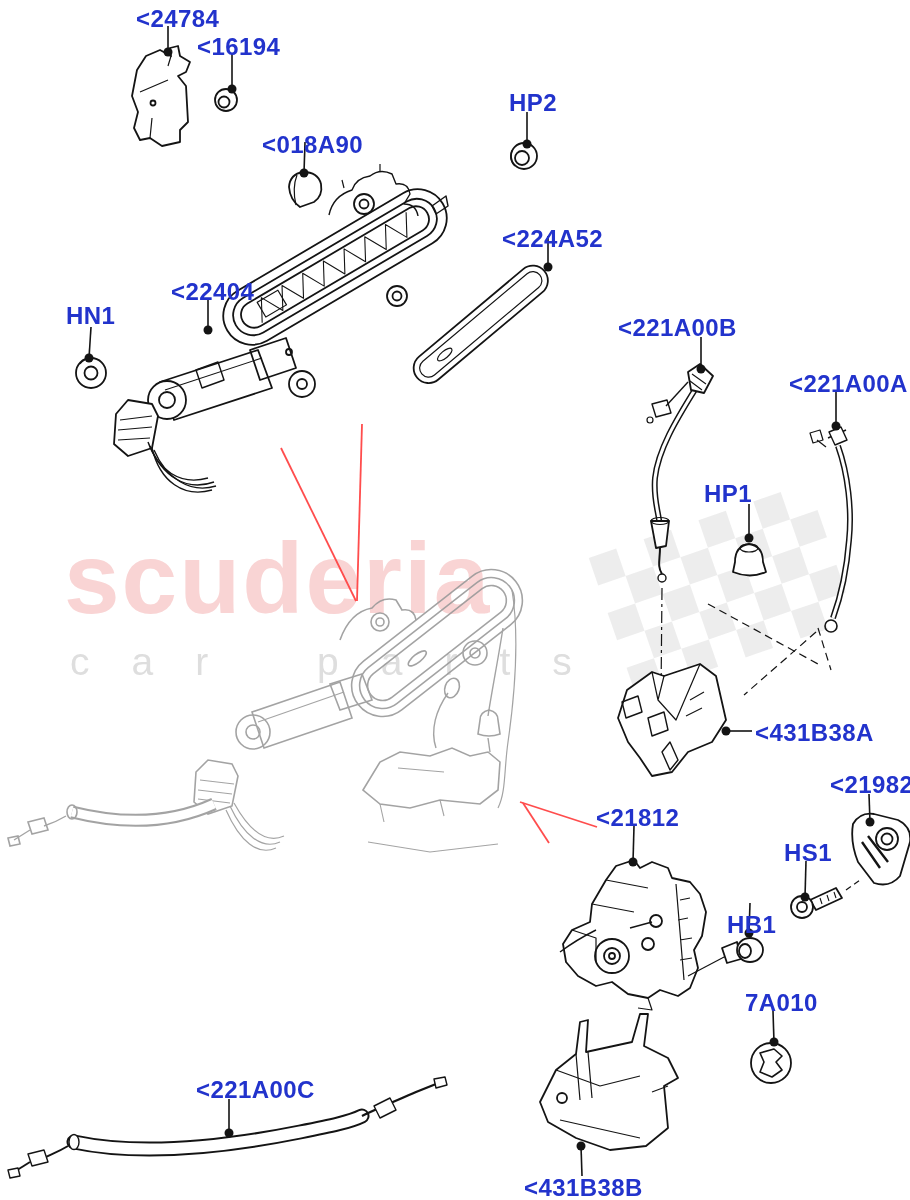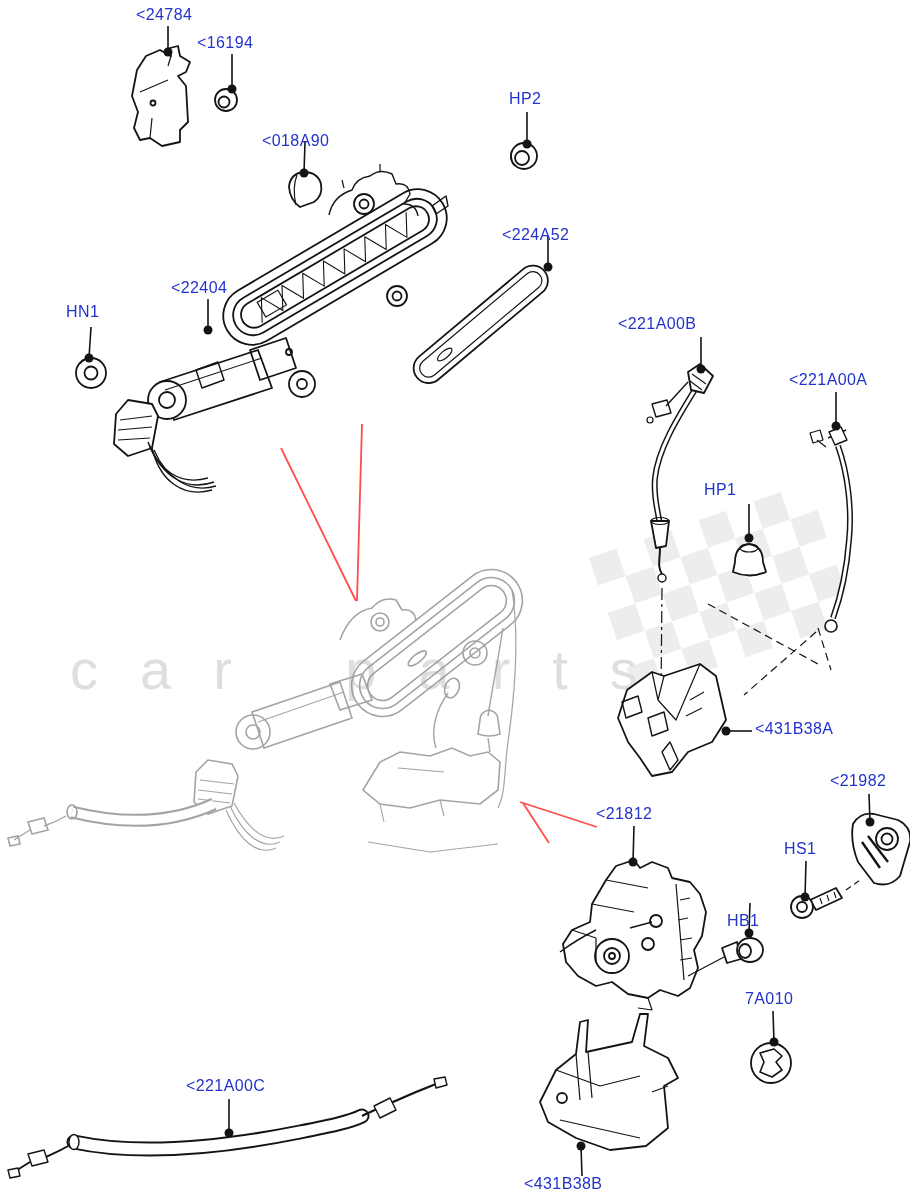--- a/index.html
+++ b/index.html
@@ -1,30 +1,31 @@
 <!DOCTYPE html>
 <html style="--label: #2233cc; --wm1: #f9d4d4; --wm2: #dedede;"><head>
 <meta charset="utf-8">
 <style>
   html,body{margin:0;padding:0;background:#fff;}
   .stage{position:relative;width:910px;height:1200px;background:#fff;overflow:hidden;
          font-family:"Liberation Sans", sans-serif;}
   .wm1{position:absolute;left:64px;top:528px;font-size:100px;font-weight:700;
        letter-spacing:2px;color:var(--wm1,#f9d4d4);line-height:1;user-select:none;}
-  .wm2{position:absolute;left:70px;top:642px;font-size:56px;font-weight:400;
+  .wm2{position:absolute;left:70px;top:642px;font-size:39px;font-weight:400;
        letter-spacing:42px;word-spacing:14px;color:var(--wm2,#dedede);line-height:1;user-select:none;}
   svg.canvas{position:absolute;left:0;top:0;}
-  .part-label{position:absolute;font-size:16px;letter-spacing:.4px;
-       color:var(--label,#2233cc);white-space:nowrap;cursor:pointer;line-height:1.1;}
+  .part-label{position:absolute;font-size:24px;letter-spacing:.4px;
+       color:var(--label,#2233cc);white-space:nowrap;cursor:pointer;line-height:1.1;font-weight:bold;}
 </style>
 </head>
 <body>
 
 <div class="stage">
 
+  <div class="wm1">scuderia</div>
   <div class="wm2">car parts</div>
 
   <svg class="canvas" width="910" height="1200" viewBox="0 0 910 1200">
 
     <g transform="rotate(-19 728 600)" opacity="0.6">
       <g fill="#e2e2e2">
         <rect x="610" y="515" width="29" height="29"></rect>
           <rect x="668" y="515" width="29" height="29"></rect>
         <rect x="726" y="515" width="29" height="29"></rect>
           <rect x="784" y="515" width="29" height="29"></rect>
@@ -328,14 +329,14 @@
   <span class="part-label" style="left:618px;top:315px">&lt;221A00B</span>
   <span class="part-label" style="left:789px;top:371px">&lt;221A00A</span>
   <span class="part-label" style="left:704px;top:481px">HP1</span>
   <span class="part-label" style="left:755px;top:720px">&lt;431B38A</span>
   <span class="part-label" style="left:830px;top:772px">&lt;21982</span>
   <span class="part-label" style="left:596px;top:805px">&lt;21812</span>
   <span class="part-label" style="left:784px;top:840px">HS1</span>
   <span class="part-label" style="left:727px;top:912px">HB1</span>
   <span class="part-label" style="left:745px;top:990px">7A010</span>
   <span class="part-label" style="left:524px;top:1175px">&lt;431B38B</span>
-  <span class="part-label" style="left:186px;top:1077px">&lt;221A00C</span>
+  <span class="part-label" style="left:196px;top:1077px">&lt;221A00C</span>
 </div>
 
 </body></html>

